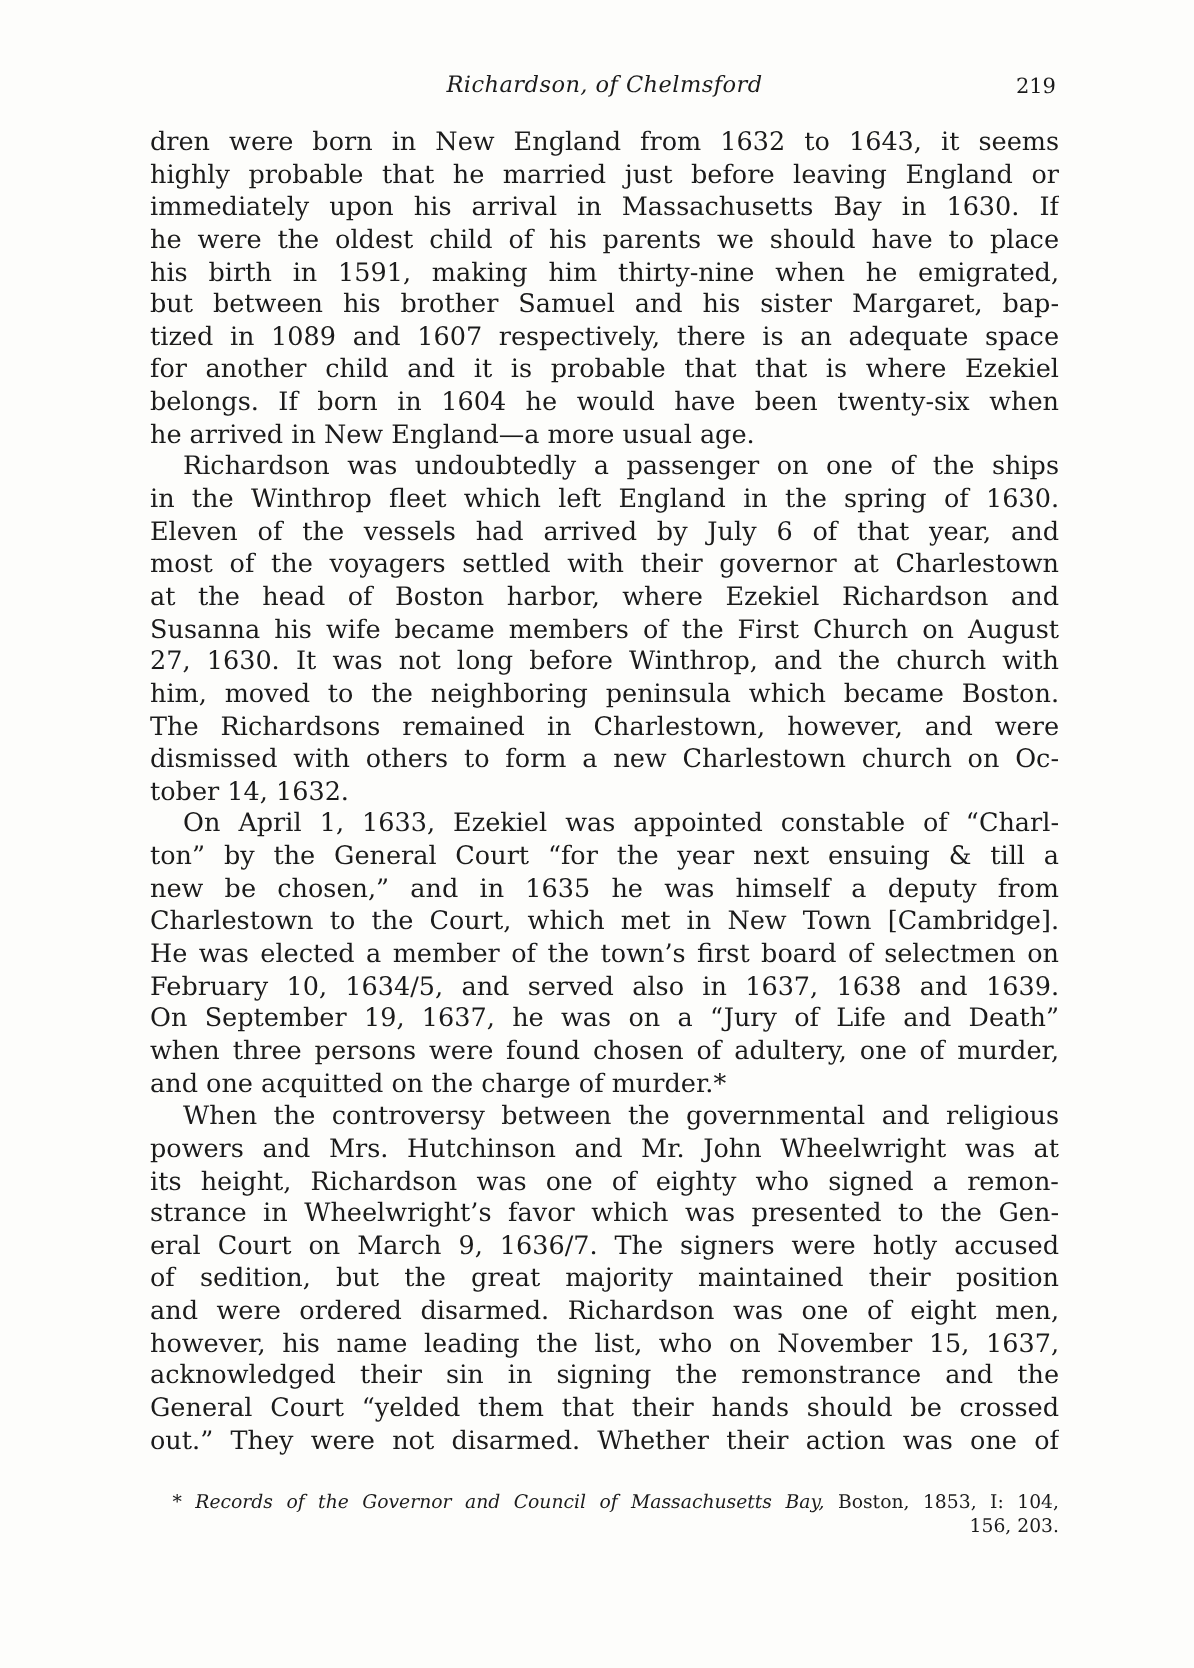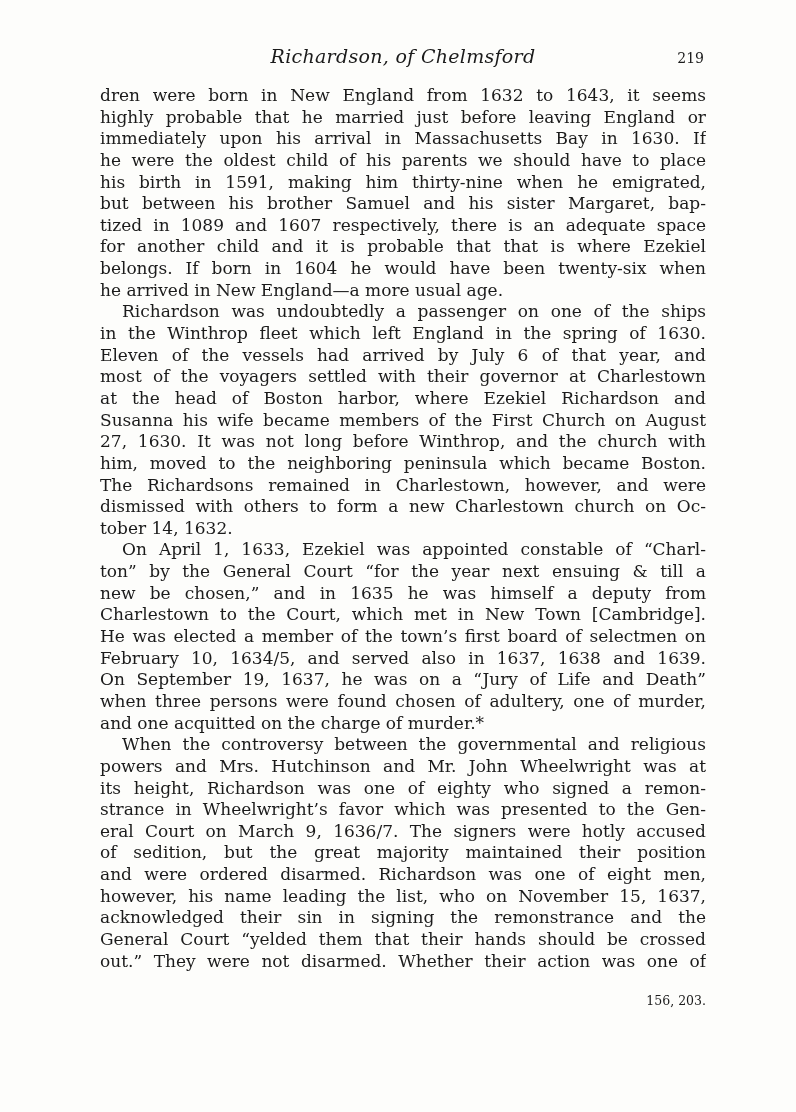--- a/index.html
+++ b/index.html
@@ -22,21 +22,21 @@
     width: 606px;
   }
   .running-header {
     position: relative;
     height: 26px;
     margin-bottom: 15px;
   }
   .running-title {
     text-align: center;
     font-style: italic;
-    font-size: 19px;
+    font-size: 15px;
     line-height: 24px;
     letter-spacing: 0.3px;
   }
   .page-number {
     position: absolute;
     right: 2px;
     top: 2px;
     font-style: normal;
     font-size: 14px;
     line-height: 24px;
@@ -129,15 +129,16 @@
         <div class="line justified">of sedition, but the great majority maintained their position</div>
         <div class="line justified">and were ordered disarmed. Richardson was one of eight men,</div>
         <div class="line justified">however, his name leading the list, who on November 15, 1637,</div>
         <div class="line justified">acknowledged their sin in signing the remonstrance and the</div>
         <div class="line justified">General Court “yelded them that their hands should be crossed</div>
         <div class="line justified">out.” They were not disarmed. Whether their action was one of</div>
       </div>
     </div>
 
   <div class="footnote">
+      <div class="fline first"><span>* </span><span class="italic">Records of the Governor and Council of Massachusetts Bay,</span><span> Boston, 1853, I: 104,</span></div>
       <div class="fline"><span>156, 203.</span></div>
     </div>
 </div>
 
 </body></html>

